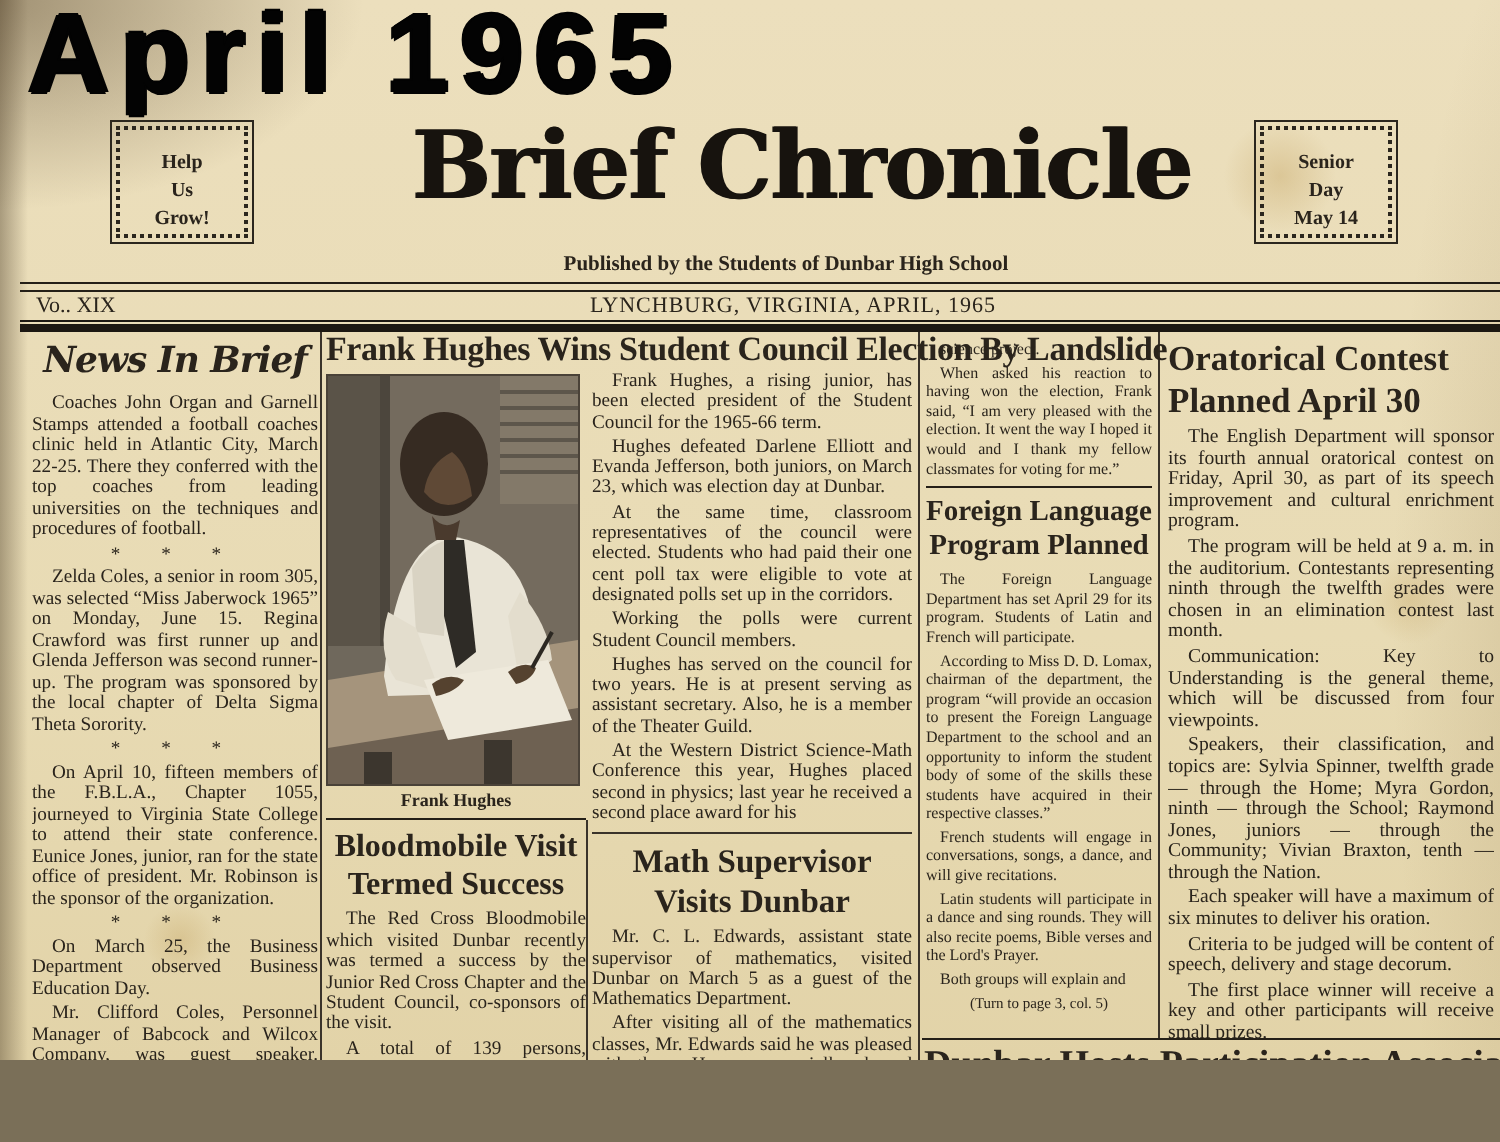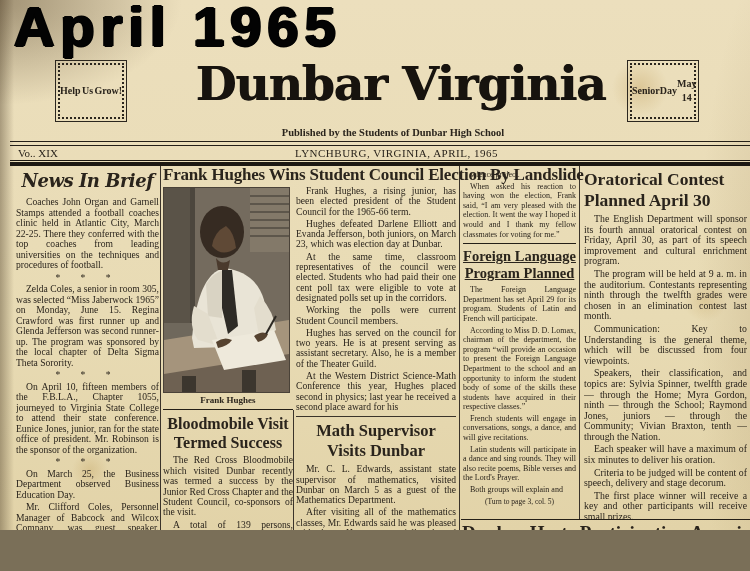--- a/index.html
+++ b/index.html
@@ -21,21 +21,21 @@
   
   .april{
     left:14px;top:-6px;font-family:"Liberation Sans","DejaVu Sans",sans-serif;
     font-weight:bold;font-size:56px;letter-spacing:6px;color:#030303;
     text-shadow:1.4px 0 #030303,-1.4px 0 #030303,0 1.2px #030303,0 -1.2px #030303;
     white-space:nowrap;
   }
   .mbox{width:72px;height:62px;border:1px solid #2b261e;padding:2px;box-sizing:border-box;}
   .mbox-inner{
     width:100%;height:100%;border:2px dotted #2b261e;box-sizing:border-box;
-    display:flex;flex-direction:row;align-items:center;justify-content:space-between;
+    display:flex;flex-direction:column;align-items:center;justify-content:flex-end;
     font-weight:bold;font-size:10px;line-height:14px;text-align:center;
   }
   .masthead-title{
     left:120px;right:105px;top:56px;text-align:center;margin:0;
     font-family:"DejaVu Serif","Liberation Serif",serif;font-weight:bold;
     font-size:47px;letter-spacing:-1px;color:#17130e;
     text-shadow:0.8px 0 #17130e;white-space:nowrap;
   }
   .tagline{left:0;right:0;top:127px;text-align:center;font-weight:bold;font-size:10.5px;}
   .double-rule{left:10px;right:3px;top:141px;height:3px;border-top:1px solid #241f17;border-bottom:1px solid #241f17;}
@@ -61,21 +61,21 @@
   .c2{left:163px;top:187px;width:130px;bottom:0;font-size:9.6px;line-height:10.4px;}
   .photo-frame{width:127px;height:206px;border:1px solid #4a4238;box-sizing:border-box;background:#6f685c;}
   .photo-caption{text-align:center;font-weight:bold;font-size:9px;margin:2px 0 1px 0;}
   .art-headline{text-align:center;font-weight:bold;font-family:"Liberation Serif",serif;margin:3px 0 3px 0;}
   .art-headline .ln{display:block;white-space:nowrap;}
   .c2 .art-headline{font-size:16px;line-height:19px;}
   .c3{left:296px;top:186px;width:160px;bottom:0;font-size:9.6px;line-height:10.3px;}
   .c3 .art-headline{font-size:16.5px;line-height:20px;}
   .c4{left:463px;top:170px;width:113px;height:348px;font-size:8px;line-height:9.6px;}
   .c4 p{text-indent:7px;}
-  .c4 .art-headline{font-size:14.5px;line-height:17px;text-decoration:underline;}
+  .c4 .art-headline{font-size:14.5px;line-height:17px;}
   .turn-note{text-align:center;font-size:7.5px;text-indent:0 !important;}
   .c5{left:584px;top:169px;width:163px;height:350px;font-size:9.8px;line-height:10.6px;}
   .c5 .art-headline{text-align:left;font-size:17.5px;line-height:21px;margin-top:0;}
   .part-rule{left:461px;right:2px;top:519px;height:1px;background:#241f17;}
   .part-headline{left:461px;right:2px;top:522px;text-align:center;font-weight:bold;font-size:19px;white-space:nowrap;font-family:"Liberation Serif",serif;}
   .p1{left:463px;top:545px;width:113px;bottom:0;font-size:9.6px;line-height:10.4px;}
   .p2{left:583px;top:545px;width:163px;bottom:0;font-size:11px;line-height:10.4px;}
 </style>
 </head>
 <body>
@@ -85,21 +85,21 @@
   <div class="abs april">April 1965</div>
 
   <div class="abs mbox" style="left:55px;top:60px;">
     <div class="mbox-inner">
       <span>Help</span>
       <span>Us</span>
       <span>Grow!</span>
     </div>
   </div>
 
-  <h1 class="abs masthead-title">Dunbar Virginia</h1>
+  <h1 class="abs masthead-title">Brief Chronicle</h1>
 
   <div class="abs mbox" style="left:627px;top:60px;">
     <div class="mbox-inner">
       <span>Senior</span>
       <span>Day</span>
       <span>May 14</span>
     </div>
   </div>
 
   <div class="abs tagline">Published by the Students of Dunbar High School</div>

